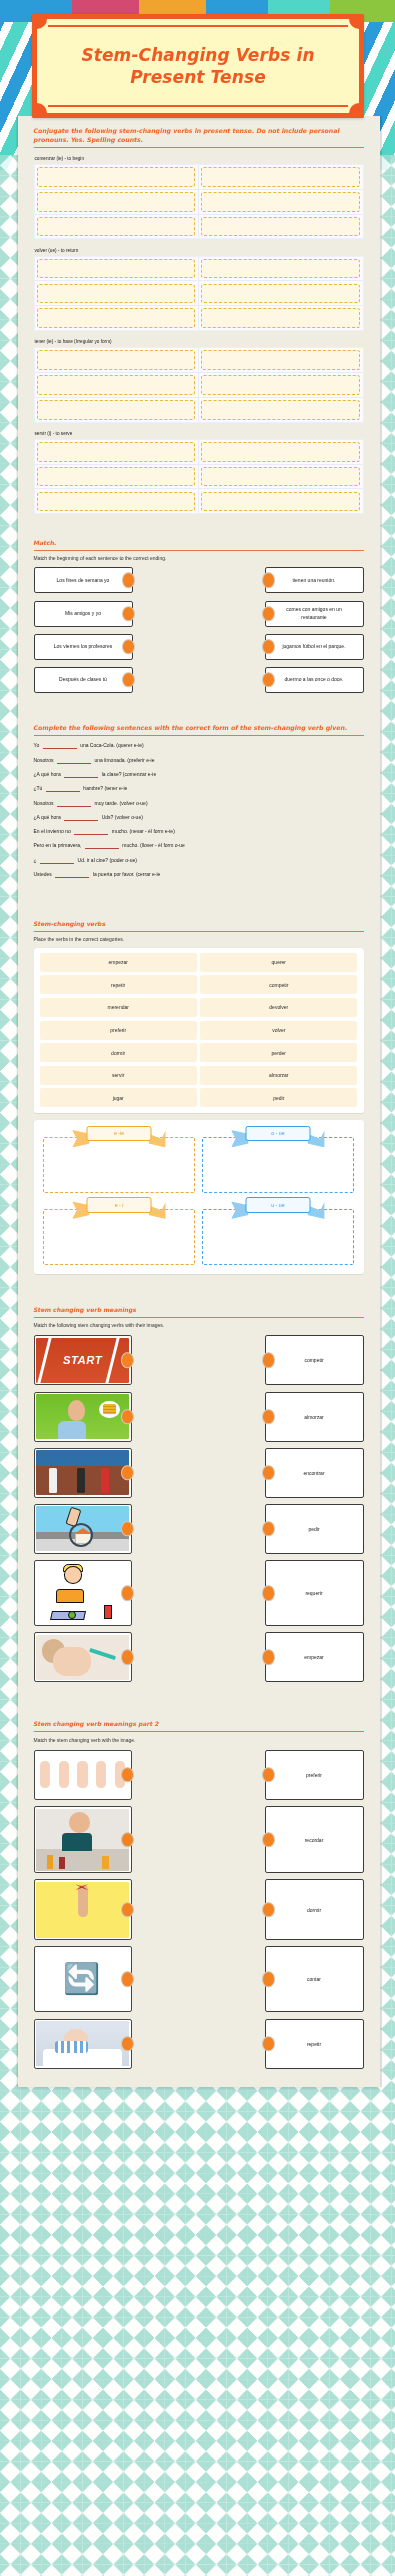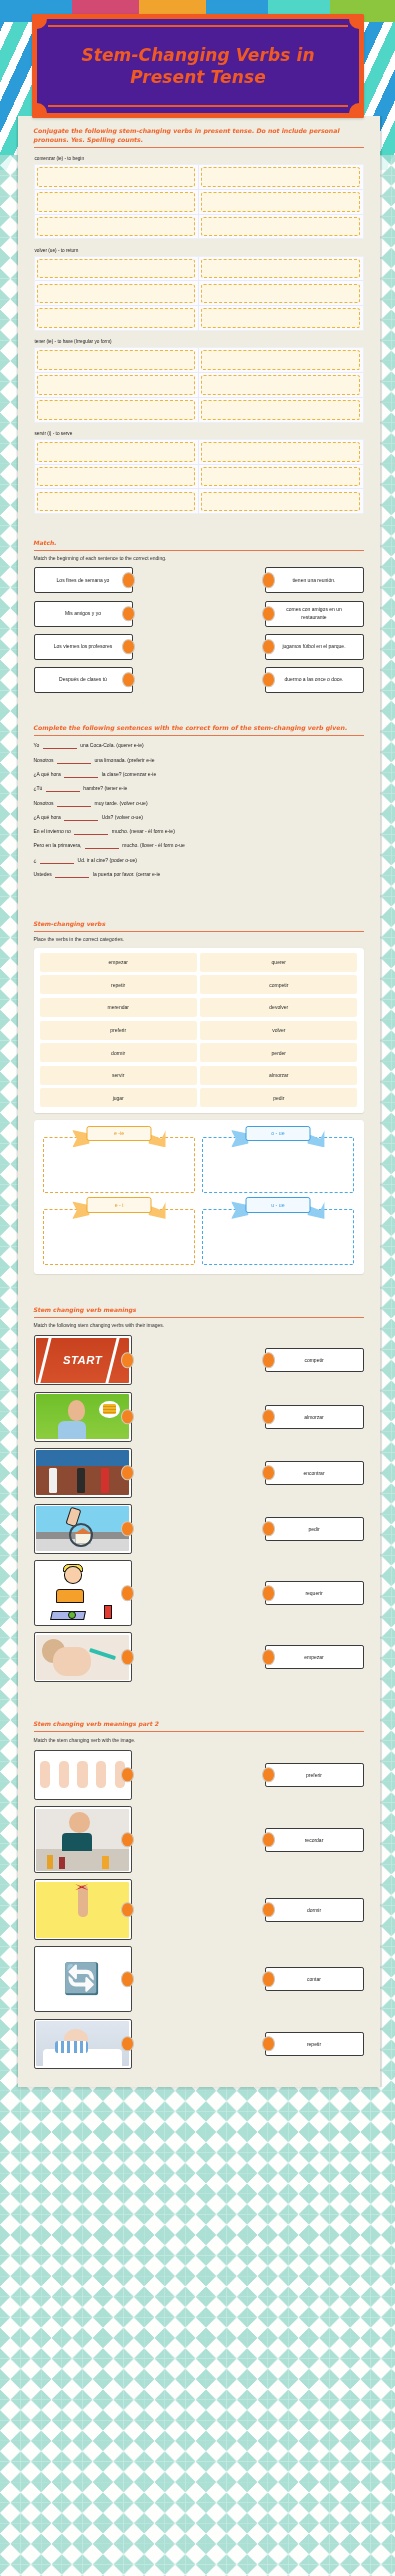--- a/index.html
+++ b/index.html
@@ -58,21 +58,21 @@
     background-size: 20.6px 20.6px;
     background-position: 0 0, 0 0, 0 0, 0 0;
     opacity: .85;
   }
 
   
   .title-card {
     position: relative;
     z-index: 5;
     margin: 14px 32px 0 32px;
-    background: #4c1d95;
+    background: #fef9c3;
     border: 5.7px solid #f05a22;
     border-radius: 1.5px;
     padding: 7.2px 10.3px 7.2px 10.3px;
     box-shadow: 0 1px 2.6px rgba(0,0,0,.18);
   }
   .title-card:before, .title-card:after {
     content: "";
     position: absolute;
     left: 11.3px; right: 11.3px;
     height: 2.1px;
@@ -288,21 +288,20 @@
     z-index: 1;
   }
   .dz.blue .ribbon-tail { background: #8fcdf3; }
   .ribbon-tail.l { left: -14.4px;  clip-path: polygon(0 0, 100% 22%, 100% 78%, 0 100%, 26% 50%); }
   .ribbon-tail.r { right: -14.4px; clip-path: polygon(100% 0, 100% 100%, 0 78%, 0 22%, 74% 50%); }
 
   
   .imgmatch { padding-top: 2.1px; }
   .imgrow {
     display: flex;
-    align-items: center;
     justify-content: space-between;
     margin-bottom: 6.2px;
   }
   .img-card {
     position: relative;
     width: 98px;
     background: #ffffff;
     border: 0.5px solid #444;
     border-radius: 2.1px;
     padding: 1.5px;

